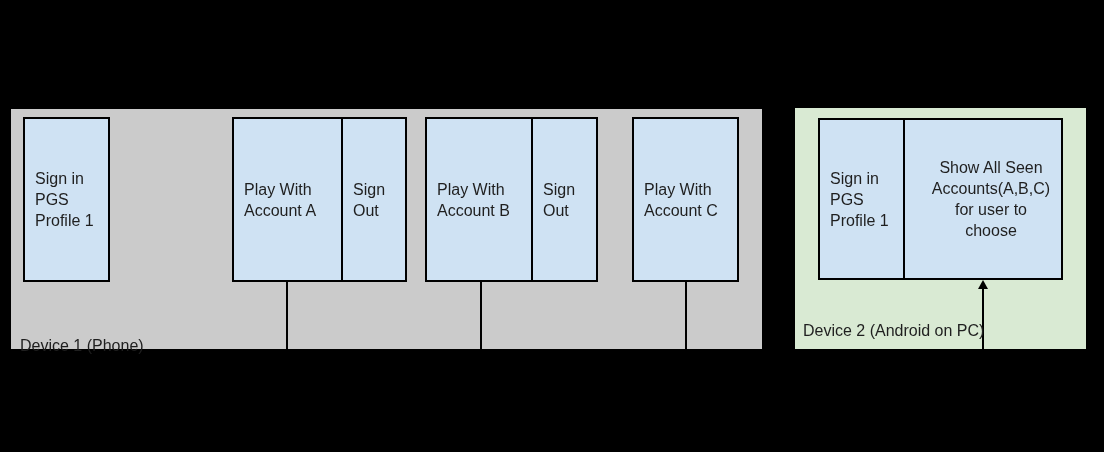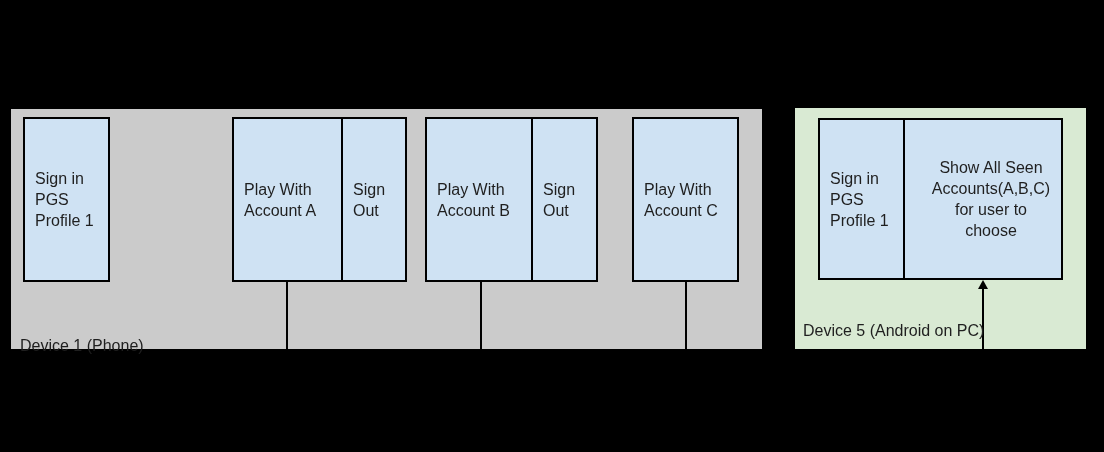--- a/index.html
+++ b/index.html
@@ -135,16 +135,16 @@
 Profile 1</div>
       <div class="cell w160 center">Show All Seen
 Accounts(A,B,C)
 for user to
 choose</div>
     </div>
 
     <div class="connector arrow-line"></div>
     <div class="arrow-head"></div>
 
-    <div class="device-label">Device 5 (Android on PC)</div>
+    <div class="device-label">Device 2 (Android on PC)</div>
   </section>
 
 </div>
 
 </body></html>

